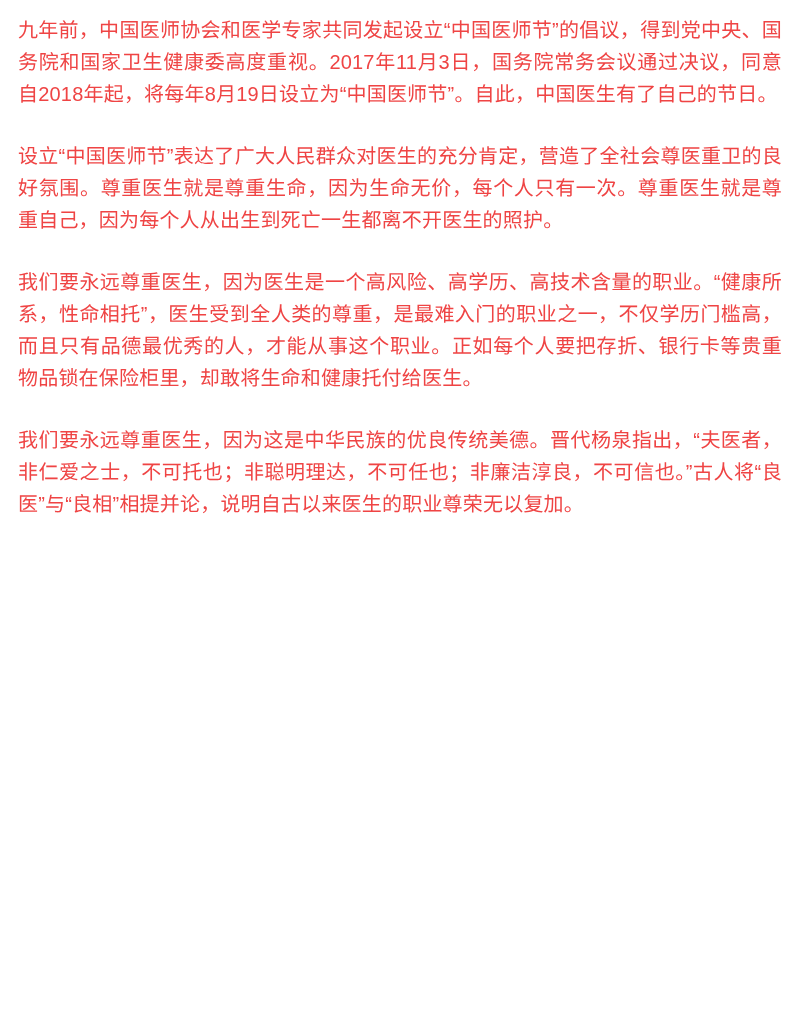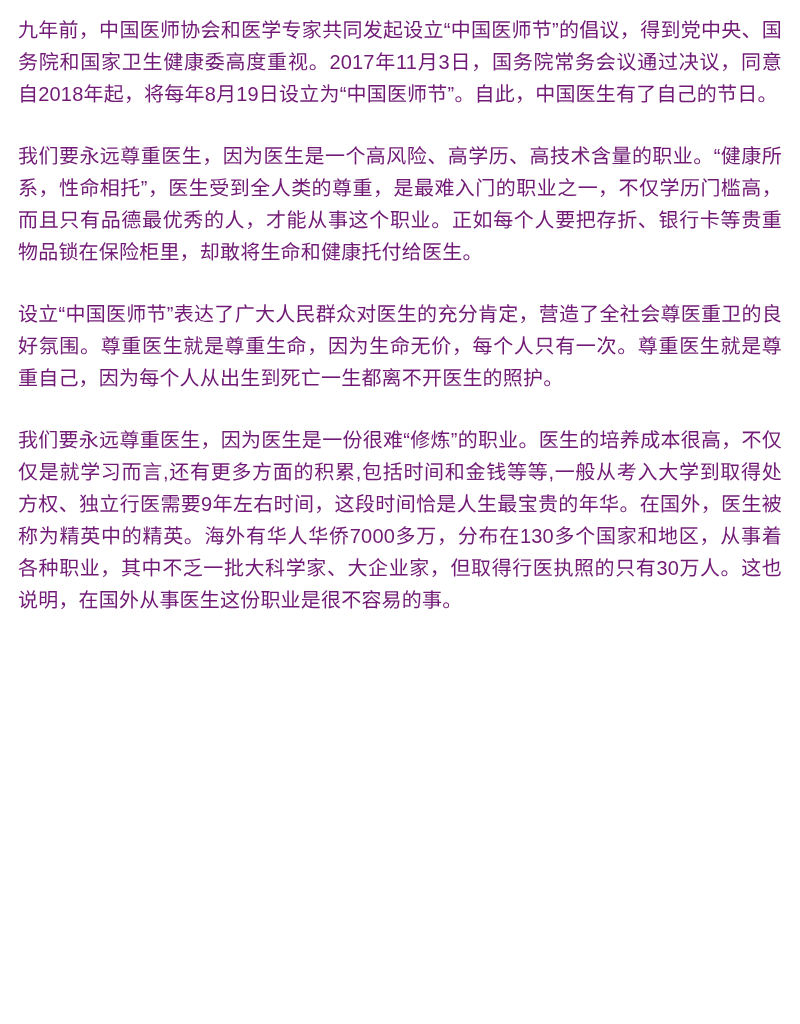--- a/index.html
+++ b/index.html
@@ -10,32 +10,32 @@
   body {
     width: 800px;
     height: 1024px;
     overflow: hidden;
     font-family: "Liberation Sans", sans-serif;
   }
   .article {
     box-sizing: border-box;
     width: 800px;
     padding: 14px 18px 0 18px;
-    color: #701a75;
+    color: #ef4444;
     font-size: 20px;
     text-align: justify;
   }
   .article p {
     margin: 0 0 30px 0;
     line-height: 32px;
     letter-spacing: 0.2px;
     word-break: break-all;
   }
 </style>
 </head>
 <body>
 
 <main class="article">
   <p>九年前，中国医师协会和医学专家共同发起设立“中国医师节”的倡议，得到党中央、国务院和国家卫生健康委高度重视。2017年11月3日，国务院常务会议通过决议，同意自2018年起，将每年8月19日设立为“中国医师节”。自此，中国医生有了自己的节日。</p>
+  <p>设立“中国医师节”表达了广大人民群众对医生的充分肯定，营造了全社会尊医重卫的良好氛围。尊重医生就是尊重生命，因为生命无价，每个人只有一次。尊重医生就是尊重自己，因为每个人从出生到死亡一生都离不开医生的照护。</p>
   <p>我们要永远尊重医生，因为医生是一个高风险、高学历、高技术含量的职业。“健康所系，性命相托”，医生受到全人类的尊重，是最难入门的职业之一，不仅学历门槛高，而且只有品德最优秀的人，才能从事这个职业。正如每个人要把存折、银行卡等贵重物品锁在保险柜里，却敢将生命和健康托付给医生。</p>
-  <p>设立“中国医师节”表达了广大人民群众对医生的充分肯定，营造了全社会尊医重卫的良好氛围。尊重医生就是尊重生命，因为生命无价，每个人只有一次。尊重医生就是尊重自己，因为每个人从出生到死亡一生都离不开医生的照护。</p>
-  <p>我们要永远尊重医生，因为医生是一份很难“修炼”的职业。医生的培养成本很高，不仅仅是就学习而言,还有更多方面的积累,包括时间和金钱等等,一般从考入大学到取得处方权、独立行医需要9年左右时间，这段时间恰是人生最宝贵的年华。在国外，医生被称为精英中的精英。海外有华人华侨7000多万，分布在130多个国家和地区，从事着各种职业，其中不乏一批大科学家、大企业家，但取得行医执照的只有30万人。这也说明，在国外从事医生这份职业是很不容易的事。</p>
+  <p>我们要永远尊重医生，因为这是中华民族的优良传统美德。晋代杨泉指出，“夫医者，非仁爱之士，不可托也；非聪明理达，不可任也；非廉洁淳良，不可信也。”古人将“良医”与“良相”相提并论，说明自古以来医生的职业尊荣无以复加。</p>
 </main>
 
 </body></html>

